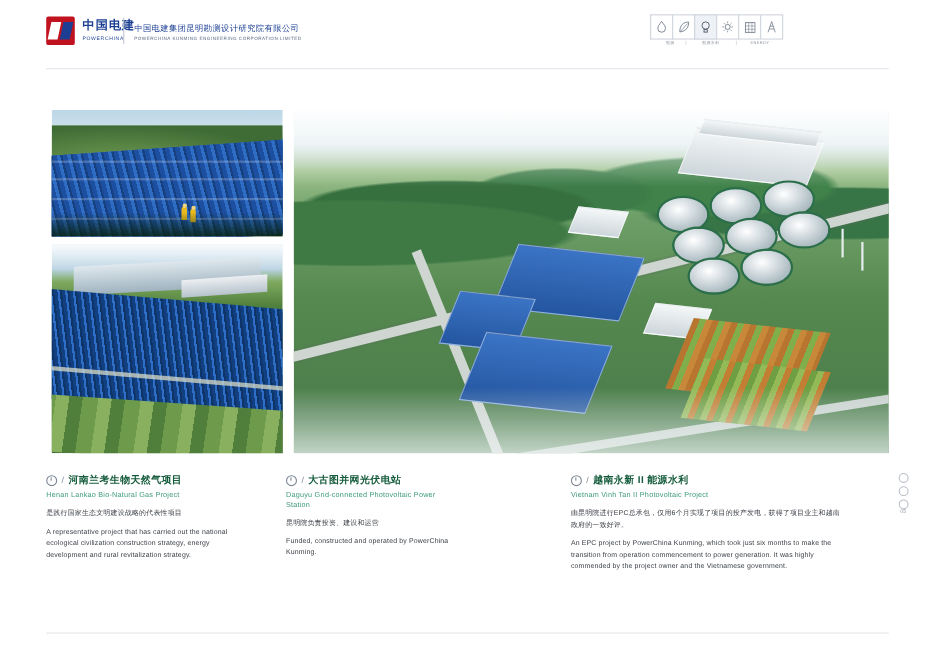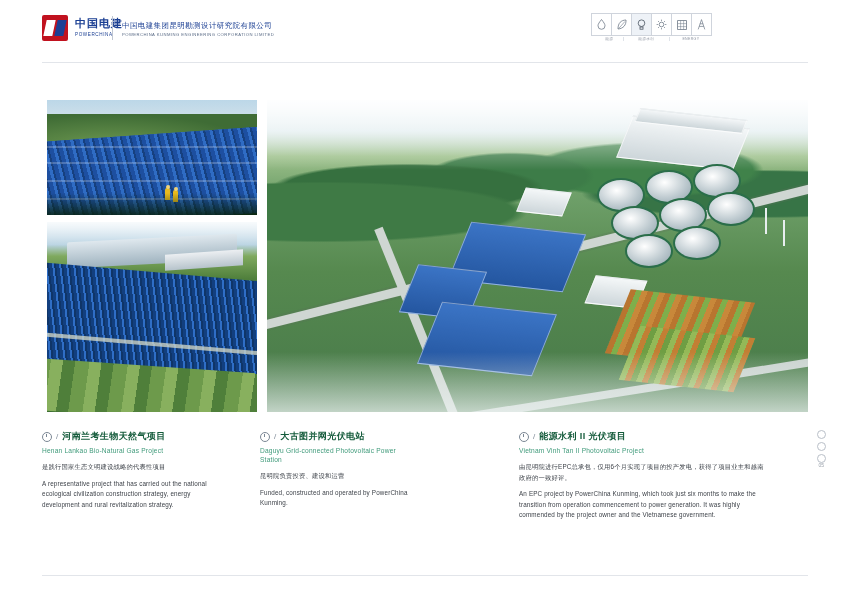--- a/index.html
+++ b/index.html
@@ -247,21 +247,21 @@
       </div>
       <div class="cap-en">Daguyu Grid-connected Photovoltaic Power Station</div>
       <div class="cap-body-cn">昆明院负责投资、建设和运营</div>
       <div class="cap-body-en">Funded, constructed and operated by PowerChina Kunming.</div>
     </div>
 
     <div class="cap cap3">
       <div class="cap-head">
         <span class="cap-dot"></span>
         <span class="cap-slash">/</span>
-        <span class="cap-cn">能源水利 II 光伏项目</span>
+        <span class="cap-cn">越南永新 II 能源水利</span>
       </div>
       <div class="cap-en">Vietnam Vinh Tan II Photovoltaic Project</div>
       <div class="cap-body-cn">由昆明院进行EPC总承包，仅用6个月实现了项目的投产发电，获得了项目业主和越南政府的一致好评。</div>
       <div class="cap-body-en">An EPC project by PowerChina Kunming, which took just six months to make the transition from operation commencement to power generation. It was highly commended by the project owner and the Vietnamese government.</div>
     </div>
   </div>
 
   <div class="side-marks">
     <div></div>
     <div></div>

